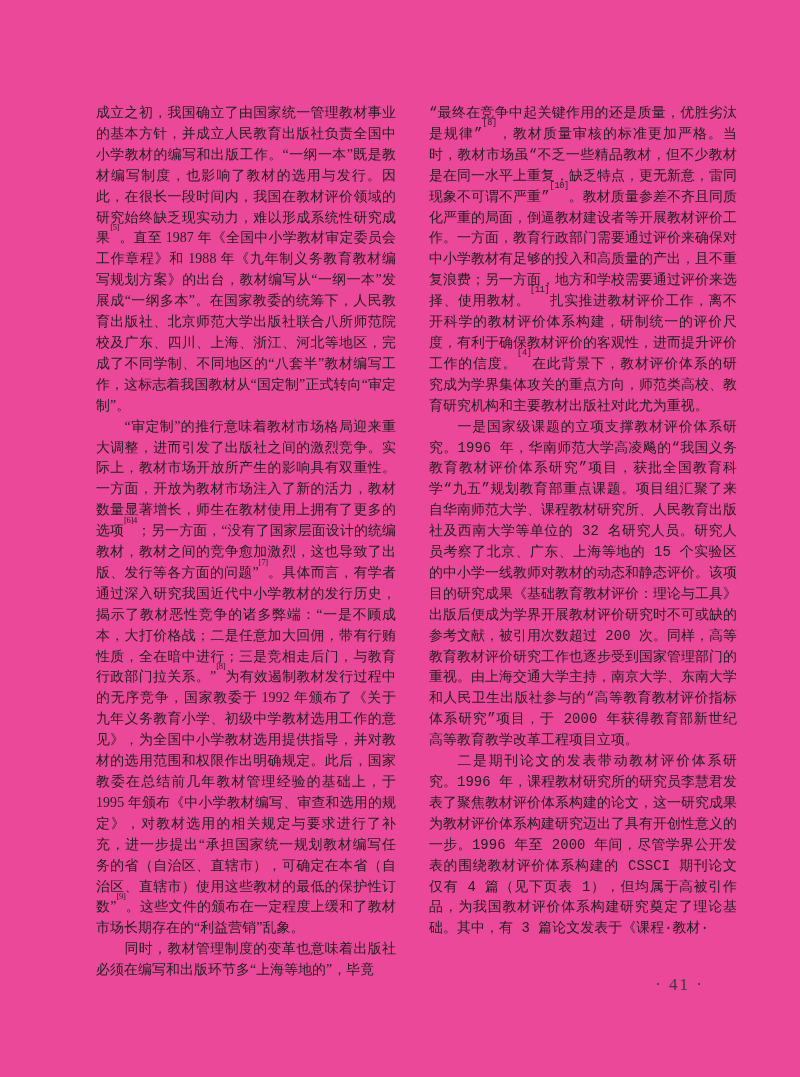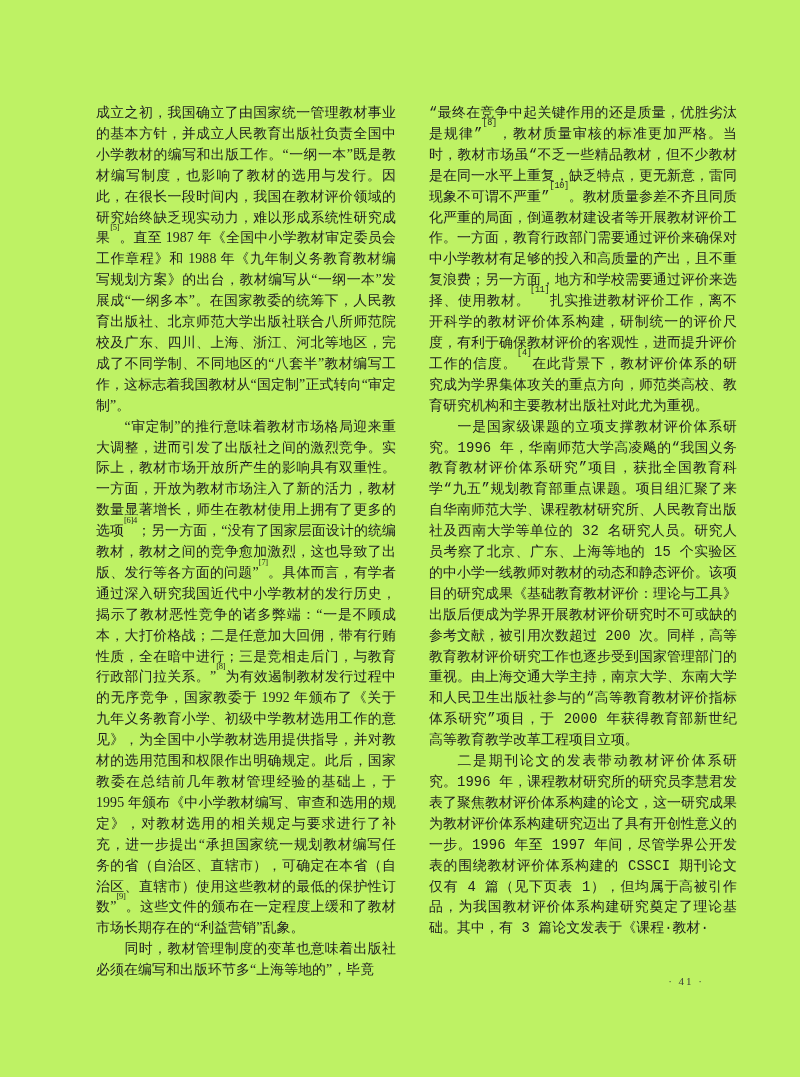--- a/index.html
+++ b/index.html
@@ -4,21 +4,21 @@
 <style>
   html, body {
     margin: 0;
     padding: 0;
     background: #ffffff;
   }
   .page {
     position: relative;
     width: 800px;
     height: 1077px;
-    background: #bef264;
+    background: #ec4899;
     overflow: hidden;
     font-family: "Liberation Serif", "DejaVu Serif", serif;
     color: #212121;
   }
   .column {
     position: absolute;
     top: 103px;
     text-align: justify;
     text-justify: inter-ideograph;
     font-size: 13.9px;
@@ -39,35 +39,35 @@
     position: relative;
     top: -1px;
     letter-spacing: -0.3px;
   }
   .page-number {
     position: absolute;
     top: 975px;
     left: 407px;
     width: 297px;
     text-align: right;
-    font-size: 11px;
+    font-size: 17px;
     letter-spacing: 2px;
     color: #3a3a3a;
   }
 </style>
 </head>
 <body>
 
 <div class="page">
   <div class="column col-left">
       <p>成立之初，我国确立了由国家统一管理教材事业的基本方针，并成立人民教育出版社负责全国中小学教材的编写和出版工作。“一纲一本”既是教材编写制度，也影响了教材的选用与发行。因此，在很长一段时间内，我国在教材评价领域的研究始终缺乏现实动力，难以形成系统性研究成果<sup class="cite">[5]</sup>。直至 1987 年《全国中小学教材审定委员会工作章程》和 1988 年《九年制义务教育教材编写规划方案》的出台，教材编写从“一纲一本”发展成“一纲多本”。在国家教委的统筹下，人民教育出版社、北京师范大学出版社联合八所师范院校及广东、四川、上海、浙江、河北等地区，完成了不同学制、不同地区的“八套半”教材编写工作，这标志着我国教材从“国定制”正式转向“审定制”。</p>
       <p class="indent">“审定制”的推行意味着教材市场格局迎来重大调整，进而引发了出版社之间的激烈竞争。实际上，教材市场开放所产生的影响具有双重性。一方面，开放为教材市场注入了新的活力，教材数量显著增长，师生在教材使用上拥有了更多的选项<sup class="cite">[6]4</sup>；另一方面，“没有了国家层面设计的统编教材，教材之间的竞争愈加激烈，这也导致了出版、发行等各方面的问题”<sup class="cite">[7]</sup>。具体而言，有学者通过深入研究我国近代中小学教材的发行历史，揭示了教材恶性竞争的诸多弊端：“一是不顾成本，大打价格战；二是任意加大回佣，带有行贿性质，全在暗中进行；三是竞相走后门，与教育行政部门拉关系。”<sup class="cite">[8]</sup>为有效遏制教材发行过程中的无序竞争，国家教委于 1992 年颁布了《关于九年义务教育小学、初级中学教材选用工作的意见》，为全国中小学教材选用提供指导，并对教材的选用范围和权限作出明确规定。此后，国家教委在总结前几年教材管理经验的基础上，于 1995 年颁布《中小学教材编写、审查和选用的规定》，对教材选用的相关规定与要求进行了补充，进一步提出“承担国家统一规划教材编写任务的省（自治区、直辖市），可确定在本省（自治区、直辖市）使用这些教材的最低的保护性订数”<sup class="cite">[9]</sup>。这些文件的颁布在一定程度上缓和了教材市场长期存在的“利益营销”乱象。</p>
       <p class="indent">同时，教材管理制度的变革也意味着出版社必须在编写和出版环节多“上海等地的”，毕竟</p>
     </div>
 
   <div class="column col-right">
       <p>“最终在竞争中起关键作用的还是质量，优胜劣汰是规律”<sup class="cite">[8]</sup>，教材质量审核的标准更加严格。当时，教材市场虽“不乏一些精品教材，但不少教材是在同一水平上重复，缺乏特点，更无新意，雷同现象不可谓不严重”<sup class="cite">[10]</sup>。教材质量参差不齐且同质化严重的局面，倒逼教材建设者等开展教材评价工作。一方面，教育行政部门需要通过评价来确保对中小学教材有足够的投入和高质量的产出，且不重复浪费；另一方面，地方和学校需要通过评价来选择、使用教材。<sup class="cite">[11]</sup>扎实推进教材评价工作，离不开科学的教材评价体系构建，研制统一的评价尺度，有利于确保教材评价的客观性，进而提升评价工作的信度。<sup class="cite">[4]</sup>在此背景下，教材评价体系的研究成为学界集体攻关的重点方向，师范类高校、教育研究机构和主要教材出版社对此尤为重视。</p>
       <p class="indent">一是国家级课题的立项支撑教材评价体系研究。1996 年，华南师范大学高凌飚的“我国义务教育教材评价体系研究”项目，获批全国教育科学“九五”规划教育部重点课题。项目组汇聚了来自华南师范大学、课程教材研究所、人民教育出版社及西南大学等单位的 32 名研究人员。研究人员考察了北京、广东、上海等地的 15 个实验区的中小学一线教师对教材的动态和静态评价。该项目的研究成果《基础教育教材评价：理论与工具》出版后便成为学界开展教材评价研究时不可或缺的参考文献，被引用次数超过 200 次。同样，高等教育教材评价研究工作也逐步受到国家管理部门的重视。由上海交通大学主持，南京大学、东南大学和人民卫生出版社参与的“高等教育教材评价指标体系研究”项目，于 2000 年获得教育部新世纪高等教育教学改革工程项目立项。</p>
-      <p class="indent">二是期刊论文的发表带动教材评价体系研究。1996 年，课程教材研究所的研究员李慧君发表了聚焦教材评价体系构建的论文，这一研究成果为教材评价体系构建研究迈出了具有开创性意义的一步。1996 年至 1997 年间，尽管学界公开发表的围绕教材评价体系构建的 CSSCI 期刊论文仅有 4 篇（见下页表 1），但均属于高被引作品，为我国教材评价体系构建研究奠定了理论基础。其中，有 3 篇论文发表于《课程·教材·</p>
+      <p class="indent">二是期刊论文的发表带动教材评价体系研究。1996 年，课程教材研究所的研究员李慧君发表了聚焦教材评价体系构建的论文，这一研究成果为教材评价体系构建研究迈出了具有开创性意义的一步。1996 年至 2000 年间，尽管学界公开发表的围绕教材评价体系构建的 CSSCI 期刊论文仅有 4 篇（见下页表 1），但均属于高被引作品，为我国教材评价体系构建研究奠定了理论基础。其中，有 3 篇论文发表于《课程·教材·</p>
     </div>
 
   <div class="page-number">· 41 ·</div>
 </div>
 
 </body></html>

